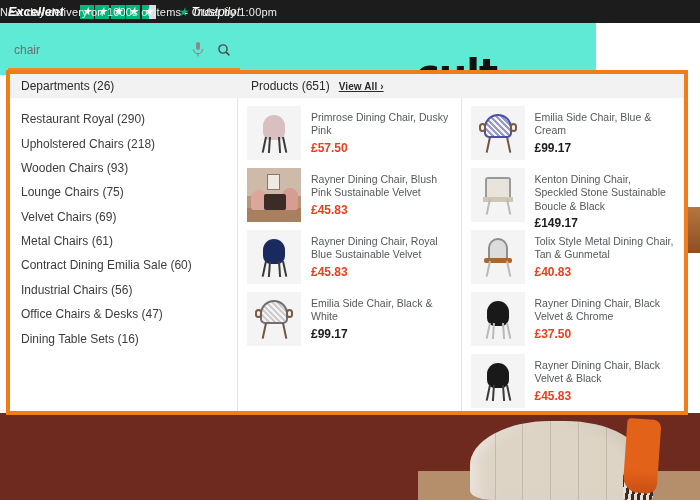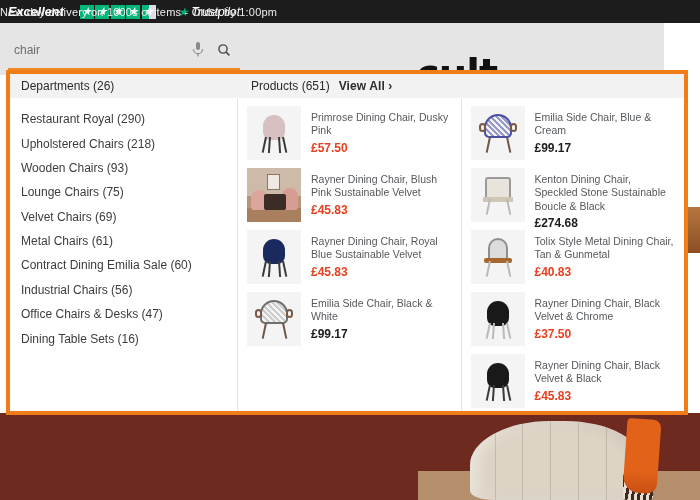--- a/index.html
+++ b/index.html
@@ -29,22 +29,22 @@
   .tp-logo { display: flex; align-items: center; gap: 3px; margin-left: 6px; }
   .tp-star { color: #00b67a; font-size: 12px; line-height: 1; }
   .tp-name { font-size: 12px; color: #fff; }
   .delivery {
     position: absolute; left: 0; right: 0; text-align: left;
     font-size: 11px; color: #f0eeec; letter-spacing: .2px;
   }
 
   
   .header {
-    position: absolute; left: 0; top: 23px; width: 664px; height: 52px;
-    background: #e5e5e5;
+    position: absolute; left: 0; top: 23px; width: 596px; height: 52px;
+    background: #5eead4;
   }
   .search-wrap {
     position: absolute; left: 12px; top: 14px; width: 222px; height: 26px;
     display: flex; align-items: center;
   }
   .search-input {
     flex: 1; border: none; outline: none; background: transparent;
     font-family: "Liberation Sans", sans-serif;
     font-size: 12px; color: #6d6d6d; padding: 0 2px;
   }
@@ -123,22 +123,22 @@
     flex: 0 0 24px;
   }
   .dd-head-left {
     width: 228px; padding-left: 11px; font-size: 12px; color: #2b2b2b;
   }
   .dd-head-right {
     flex: 1; padding-left: 13px; font-size: 12px; color: #2b2b2b;
     display: flex; align-items: baseline; gap: 9px;
   }
   .view-all {
-    font-size: 12px; font-weight: bold; color: #2b2b2b;
-    cursor: pointer; letter-spacing: .1px;
+    font-size: 10px; font-weight: bold; color: #2b2b2b;
+    text-decoration: underline; cursor: pointer; letter-spacing: .1px;
   }
   .dd-body { flex: 1; display: flex; min-height: 0; }
 
   .departments {
     width: 228px; padding: 9px 0 0 11px; border-right: 1px solid #e3e3e3;
   }
   .dept-item {
     font-size: 12px; color: #3c3c3c; padding: 5.2px 0; cursor: pointer;
     white-space: nowrap;
   }
@@ -442,21 +442,21 @@
 
           <div class="prod-row">
             <div class="thumb">
               <div class="metal-frame"></div>
               <div class="metal-seat" style="background:#cfc6b4"></div>
               <div class="ch-leg l1 light"></div>
                 <div class="ch-leg l2 light"></div>
             </div>
             <div class="prod-meta">
               <div class="prod-title">Kenton Dining Chair, Speckled Stone Sustainable Boucle &amp; Black</div>
-              <div class="prod-price price-plain">£274.68</div>
+              <div class="prod-price price-plain">£149.17</div>
             </div>
           </div>
 
           <div class="prod-row">
             <div class="thumb">
               <div class="tolix-back"></div>
               <div class="tolix-seat"></div>
               <div class="ch-leg l1 light"></div>
                 <div class="ch-leg l2 light"></div>
             </div>

